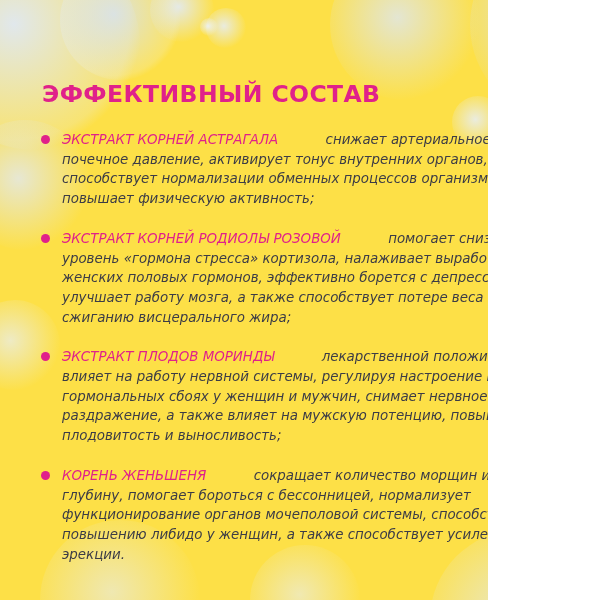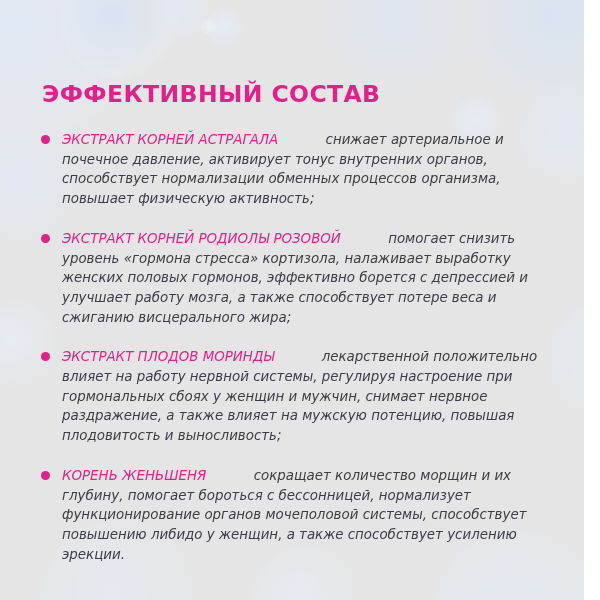--- a/index.html
+++ b/index.html
@@ -9,23 +9,23 @@
   body {
     width: 600px;
     height: 600px;
     font-family: "DejaVu Sans", sans-serif;
     background: #ffffff;
     overflow: hidden;
   }
 
   .poster {
     position: relative;
-    width: 584px;
+    width: 488px;
     height: 600px;
-    background: #e5e5e5;
+    background: #fde047;
     overflow: hidden;
   }
 
   
   .bokeh {
     position: absolute;
     border-radius: 50%;
     pointer-events: none;
   }
   .b1 { left: -70px;  top: -60px;  width: 210px; height: 210px; background: radial-gradient(circle at 40% 40%, rgba(223,232,245,0.95), rgba(232,238,248,0.25) 65%, rgba(255,255,255,0) 72%); }

